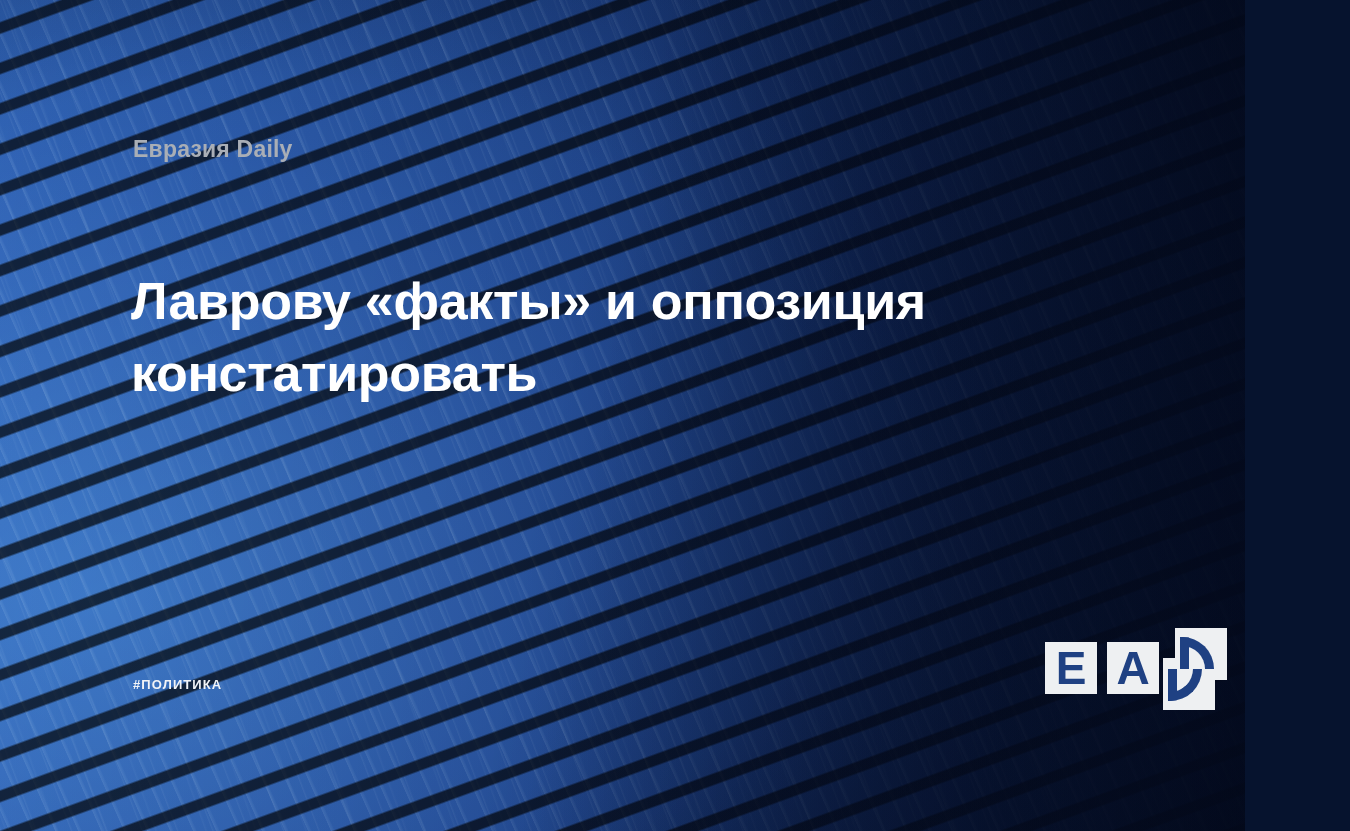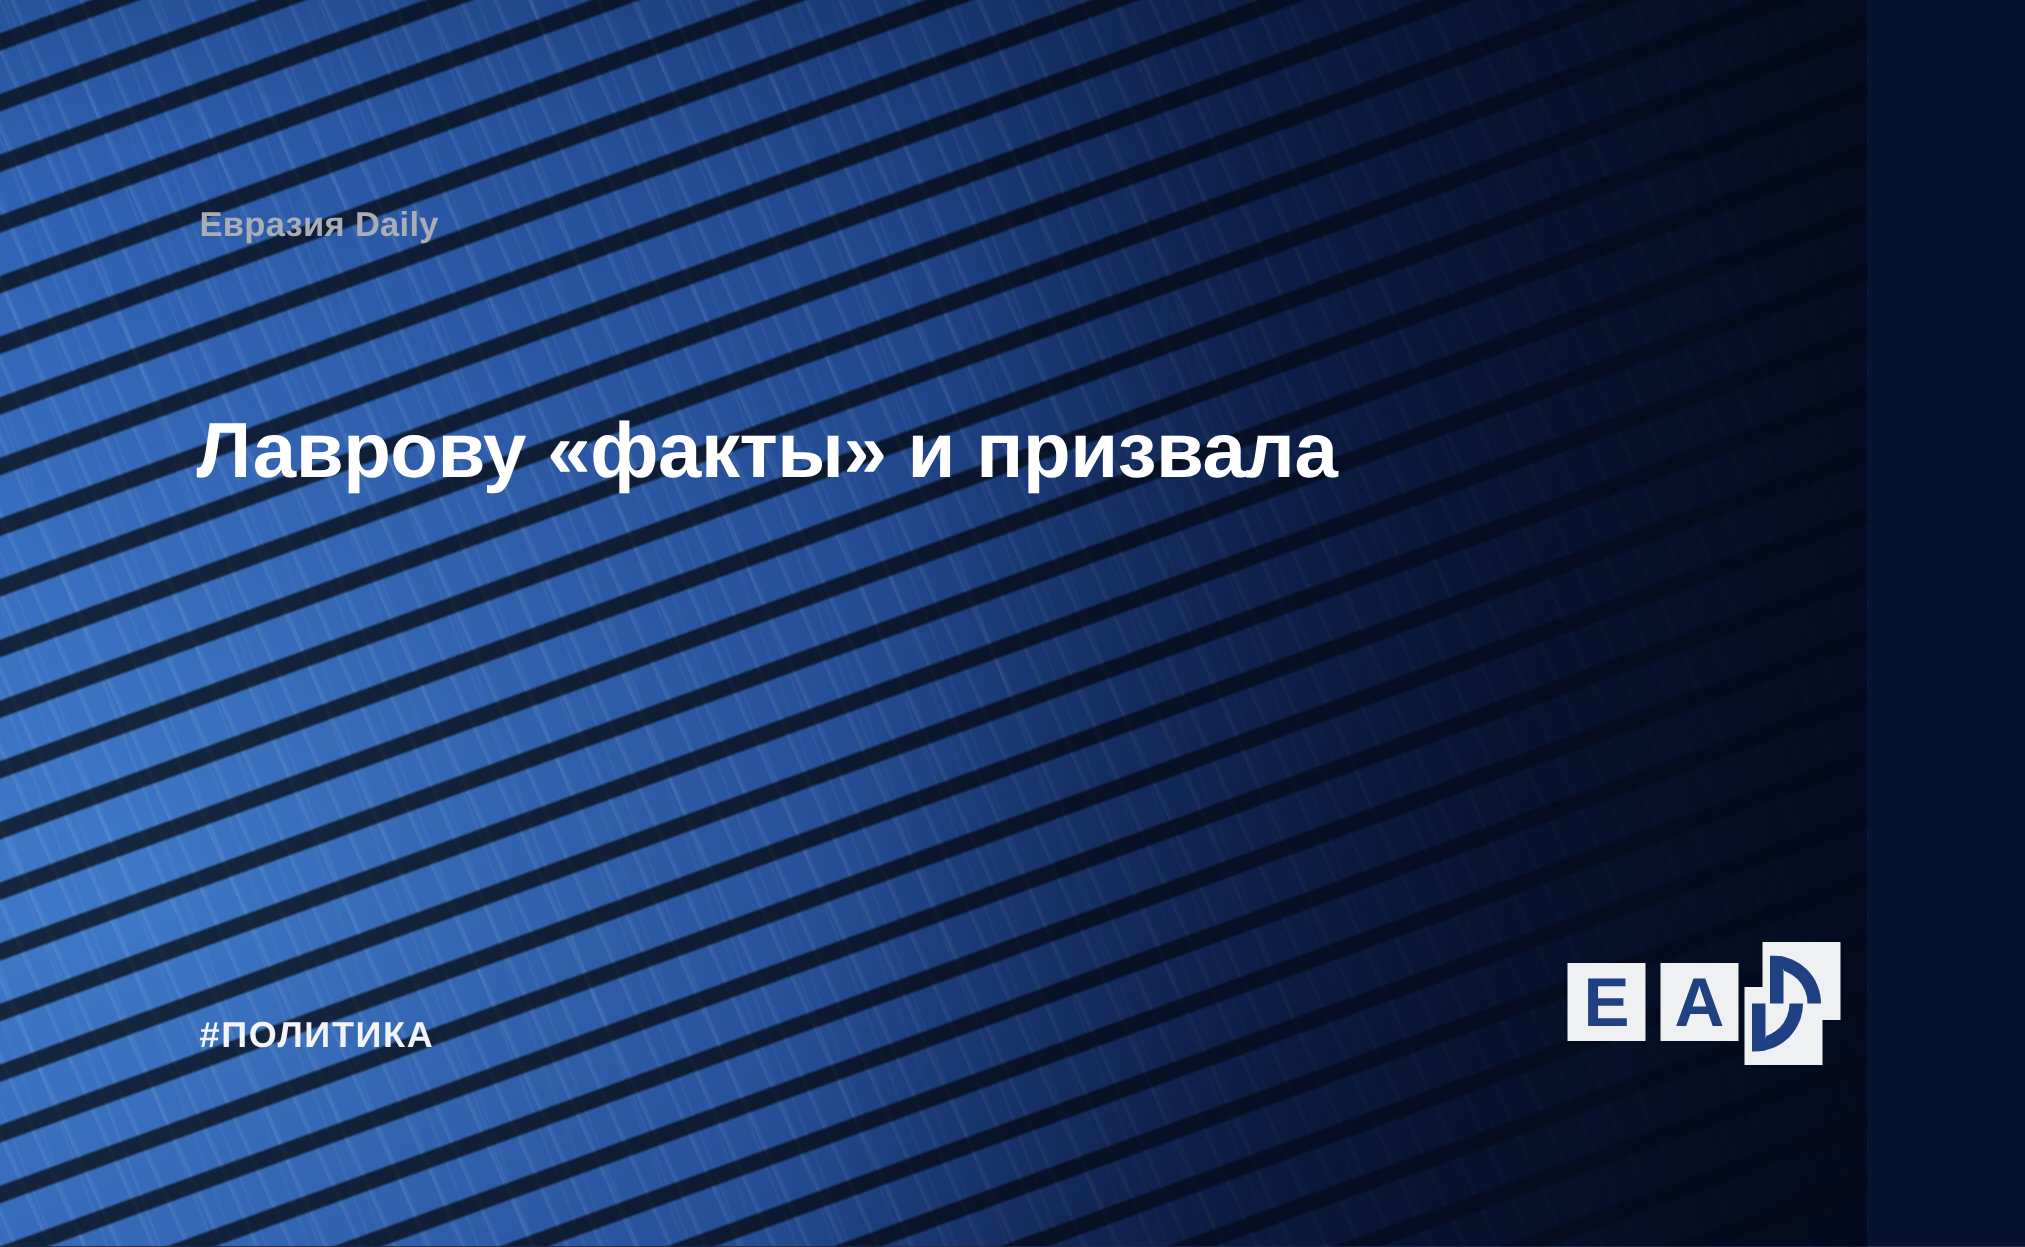--- a/index.html
+++ b/index.html
@@ -145,21 +145,21 @@
   }
   .headline .hl-line {
     display: block;
     white-space: nowrap;
   }
 
   .topic-tag {
     position: absolute;
     left: 133px;
     top: 677px;
-    font-size: 24px;
+    font-size: 13px;
     font-weight: bold;
     color: #f2f4f7;
     letter-spacing: 1.1px;
     white-space: nowrap;
   }
 
   
   .logo {
     position: absolute;
     left: 1045px;
@@ -232,21 +232,22 @@
   <div class="trail-mask"></div>
   <div class="trail-fade"></div>
   <div class="bg-dark-right"></div>
   <div class="bg-vignette"></div>
 
   <div class="content">
 
     <div class="brand">Евразия Daily</div>
 
     <h1 class="headline">
-      <span class="hl-line">Лаврову «факты» и призвала</span>
+      <span class="hl-line">Лаврову «факты» и оппозиция</span>
+      <span class="hl-line">констатировать</span>
     </h1>
 
     <div class="topic-tag">#ПОЛИТИКА</div>
 
     <div class="logo">
       <div class="logo-tile tile-e"></div>
       <div class="logo-tile tile-a"></div>
       <div class="logo-tile tile-d-top"></div>
       <div class="logo-tile tile-d-bottom"></div>
 

